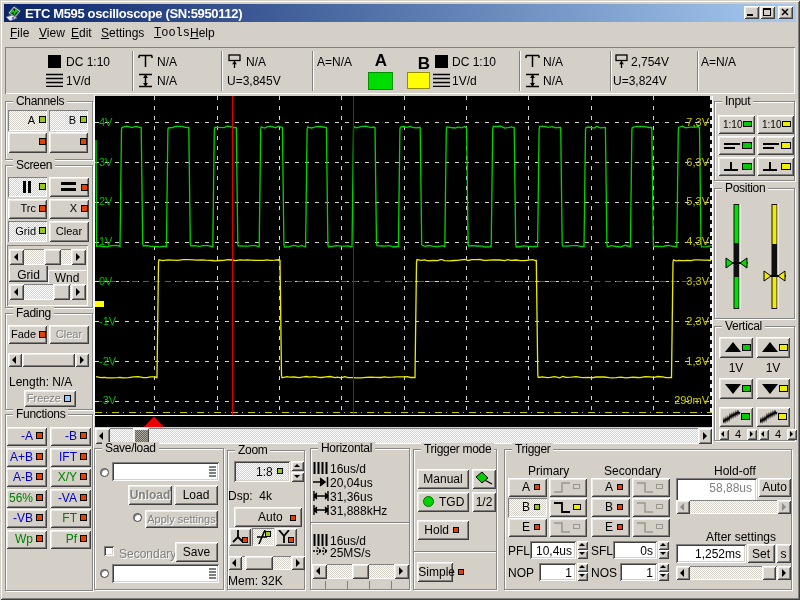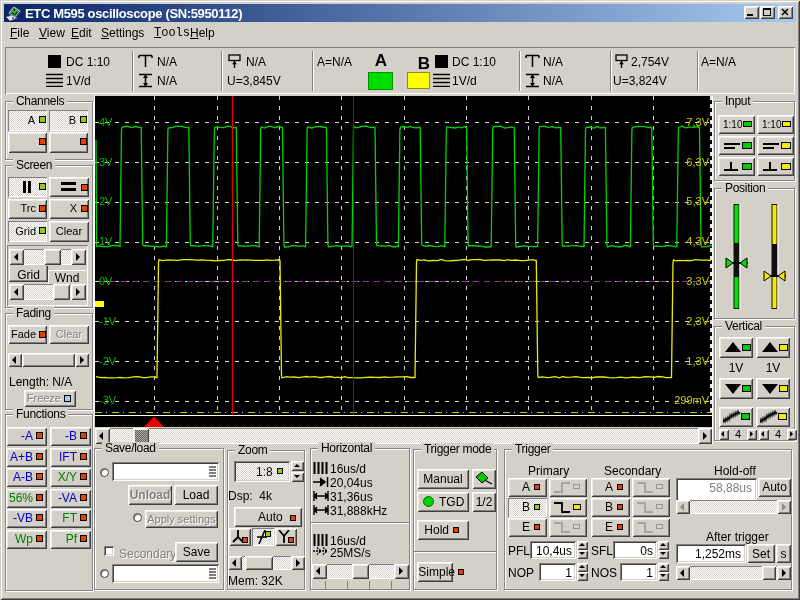--- a/index.html
+++ b/index.html
@@ -753,21 +753,21 @@
       <span class="btxt" style="top:2px;font-size:12px;">Auto</span>
     </div>
   <div class="sbtrack" style="left:676px;top:500px;width:115px;height:14px;"></div>
   <div class="arr" style="left:676px;top:500px;width:14px;height:14px;">
       <span class="tl tleft" style="left:4px;top:3px;border-right-color:#8a8a8a;"></span>
     </div>
   <div class="arr" style="left:777px;top:500px;width:14px;height:14px;">
       <span class="tl tright" style="left:5px;top:3px;border-left-color:#8a8a8a;"></span>
     </div>
 
-  <div class="abs" style="left:706px;top:530px;font-size:12px;">After trigger</div>
+  <div class="abs" style="left:706px;top:530px;font-size:12px;">After settings</div>
   <div class="abs sunk" style="left:676px;top:544px;width:70px;height:19px;">
       <span class="abs" style="right:5px;top:3px;font-size:12px;">1,252ms</span>
     </div>
   <div class="abs raised" style="left:747px;top:544px;width:28px;height:19px;">
       <span class="btxt" style="top:3px;font-size:12px;">Set</span>
     </div>
   <div class="abs raised" style="left:776px;top:544px;width:15px;height:19px;">
       <span class="btxt" style="top:3px;font-size:12px;">s</span>
     </div>
   <div class="sbtrack" style="left:676px;top:566px;width:115px;height:14px;"></div>

